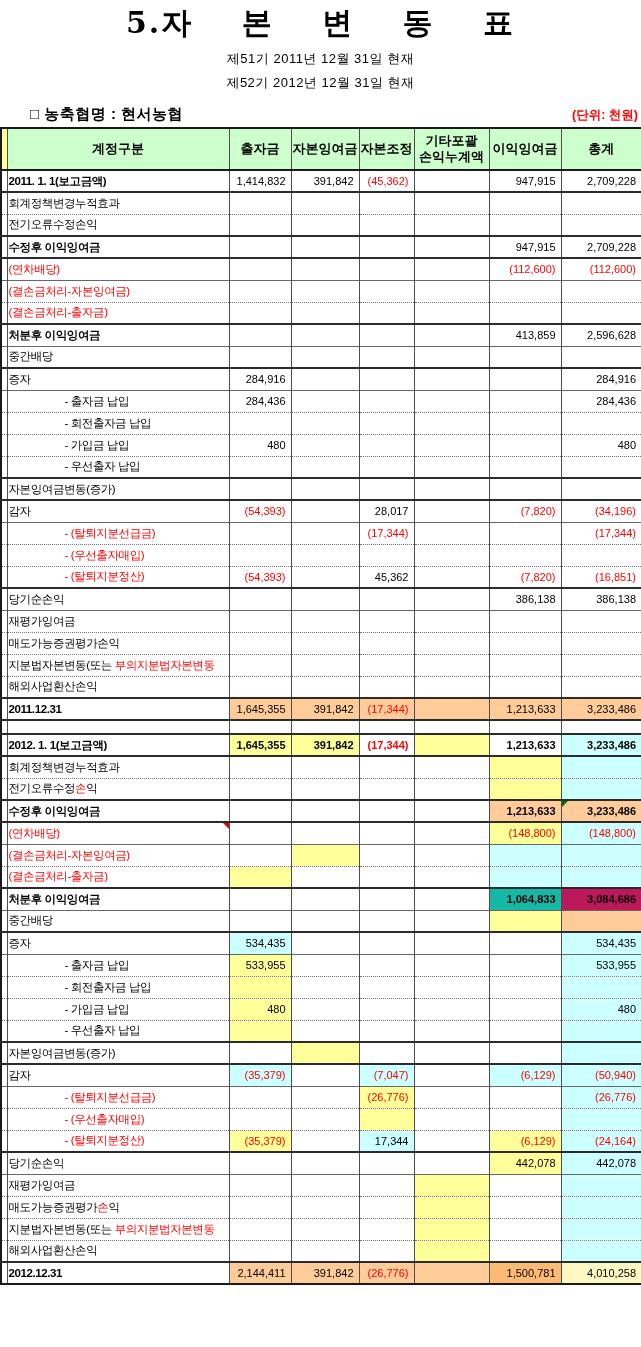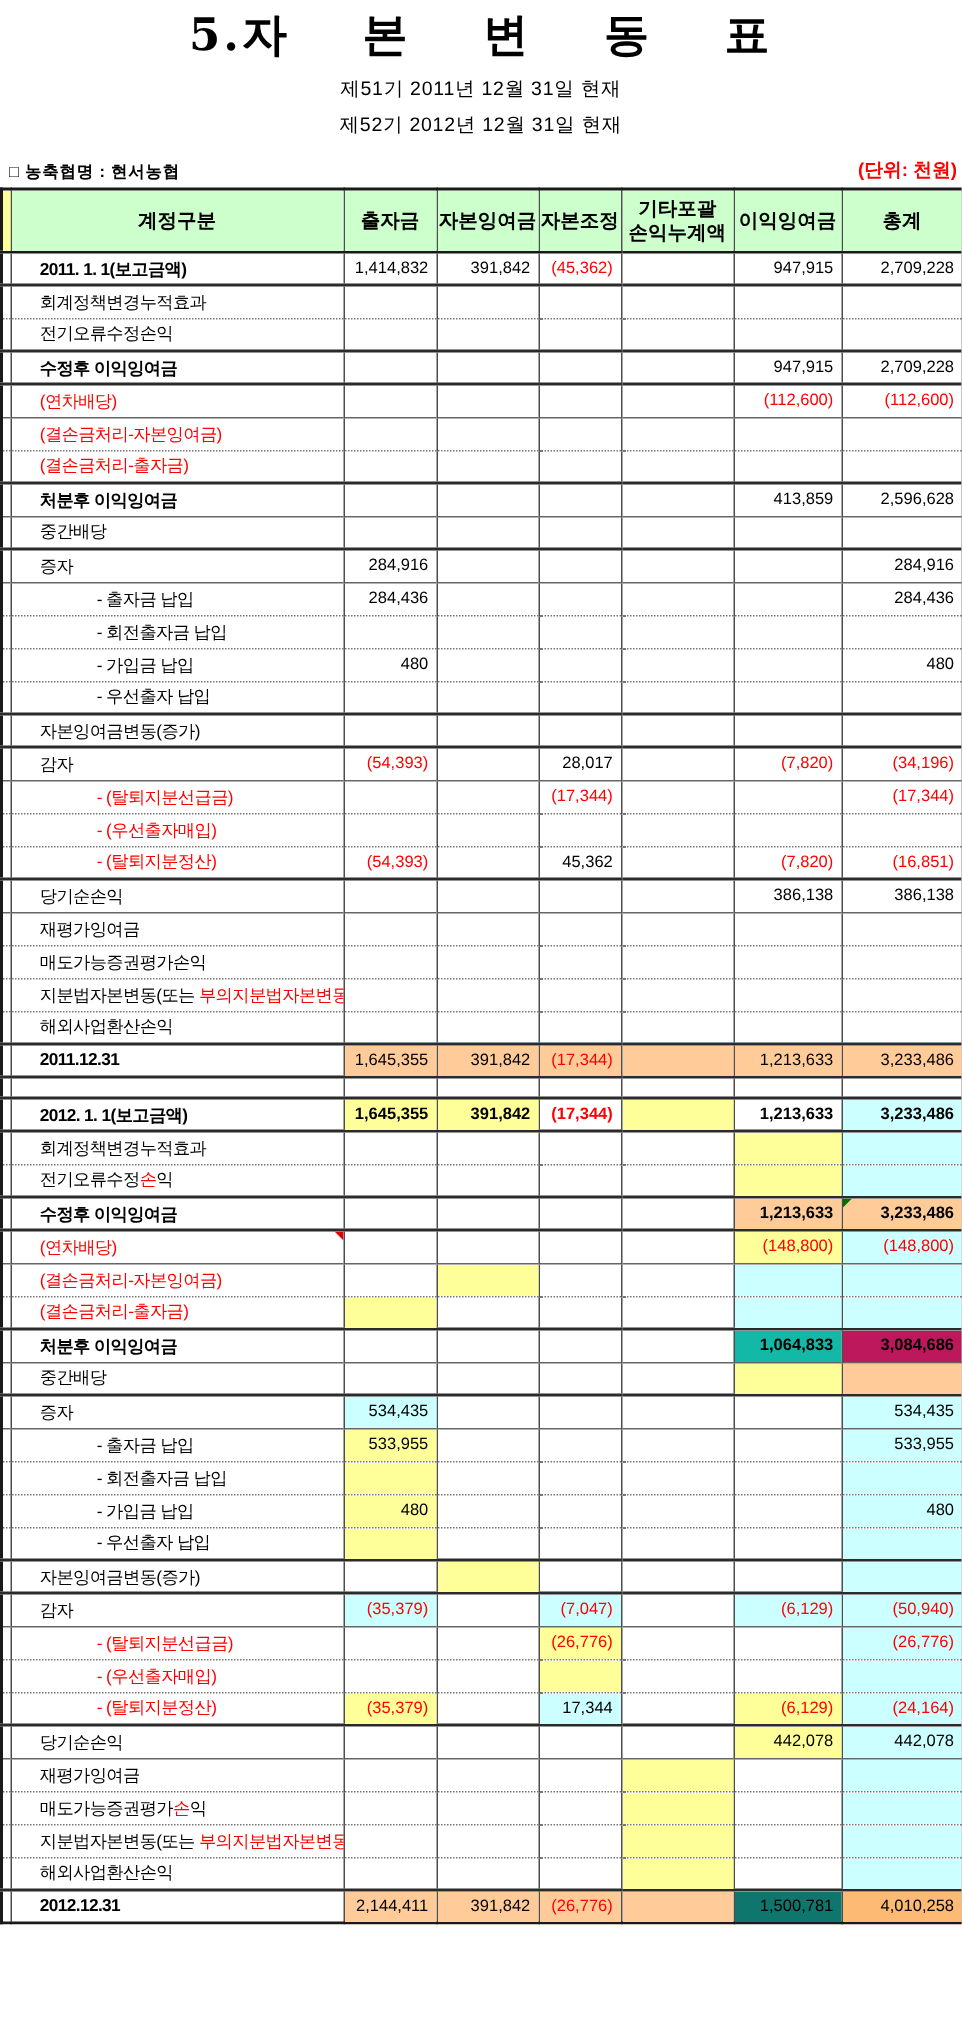--- a/index.html
+++ b/index.html
@@ -3,31 +3,31 @@
 <meta charset="utf-8">
 <style>
   html,body{margin:0;padding:0;background:#ffffff;}
   body{width:641px;font-family:"Liberation Sans",sans-serif;color:#000;}
   .page{width:641px;position:relative;}
 
   .title{text-align:center;font-family:"DejaVu Serif",serif;font-size:30px;font-weight:bold;
          padding-top:3px;word-spacing:36px;letter-spacing:2px;}
   .subtitle{text-align:center;font-size:13px;margin-top:6px;letter-spacing:0.5px;}
   .meta-row{display:flex;justify-content:space-between;align-items:flex-end;margin:13px 3px 3px 6px;}
-  .org{font-weight:bold;font-size:11px;letter-spacing:0.5px;}
+  .org{font-weight:bold;font-size:15px;letter-spacing:0.5px;margin-left:24px;}
   .unit{color:#ff0000;font-weight:bold;font-size:12.5px;}
 
   table{border-collapse:collapse;width:641px;table-layout:fixed;border:2px solid #1a1a1a;}
   th,td{box-sizing:border-box;overflow:hidden;white-space:nowrap;position:relative;padding:0;}
   th{background:#ccffcc;font-size:13px;font-weight:bold;height:42px;
      border-left:1px solid #4d4d4d;border-bottom:2px solid #1a1a1a;line-height:1.25;}
   th.narrow{background:#ffff99;border-left:none;}
   td{height:22px;font-size:11px;border-left:1px solid #4d4d4d;}
   td.narrow{border-left:none;}
-  td.lbl{font-size:11.5px;letter-spacing:-0.4px;padding-left:19px;text-align:left;}
+  td.lbl{font-size:11.5px;letter-spacing:-0.4px;padding-left:1px;text-align:left;}
   td.lbl.ind{padding-left:57px;}
   td.num{text-align:right;padding-right:5px;}
   tr.bt-k td{border-top:2px solid #2b2b2b;}
   tr.bt-n td{border-top:1px solid #666;}
   tr.bt-d td{border-top:1px dotted #777;}
   tr.spacer td{height:14px;}
   .red{color:#ff0000;}
   .bold{font-weight:bold;}
   .mk-g{position:absolute;top:0;left:0;width:0;height:0;
         border-top:6px solid #007000;border-right:6px solid transparent;}
@@ -569,18 +569,18 @@
           <td class="num"></td>
           <td class="num" style="background: rgb(204, 255, 255);"></td>
         </tr>
         <tr class="bt-k">
           <td class="narrow"></td>
           <td class="lbl bold">2012.12.31</td>
           <td class="num" style="background: rgb(255, 204, 153);">2,144,411</td>
           <td class="num" style="background: rgb(255, 204, 153);">391,842</td>
           <td class="num red" style="background: rgb(255, 204, 153);">(26,776)</td>
           <td class="num" style="background: rgb(255, 204, 153);"></td>
-          <td class="num" style="background: #0f766e;">1,500,781</td>
-          <td class="num" style="background: #fdba74;">4,010,258</td>
+          <td class="num" style="background: #fdba74;">1,500,781</td>
+          <td class="num" style="background: #fef9c3;">4,010,258</td>
         </tr>
       </tbody>
   </table>
 </div>
 
 </body></html>

